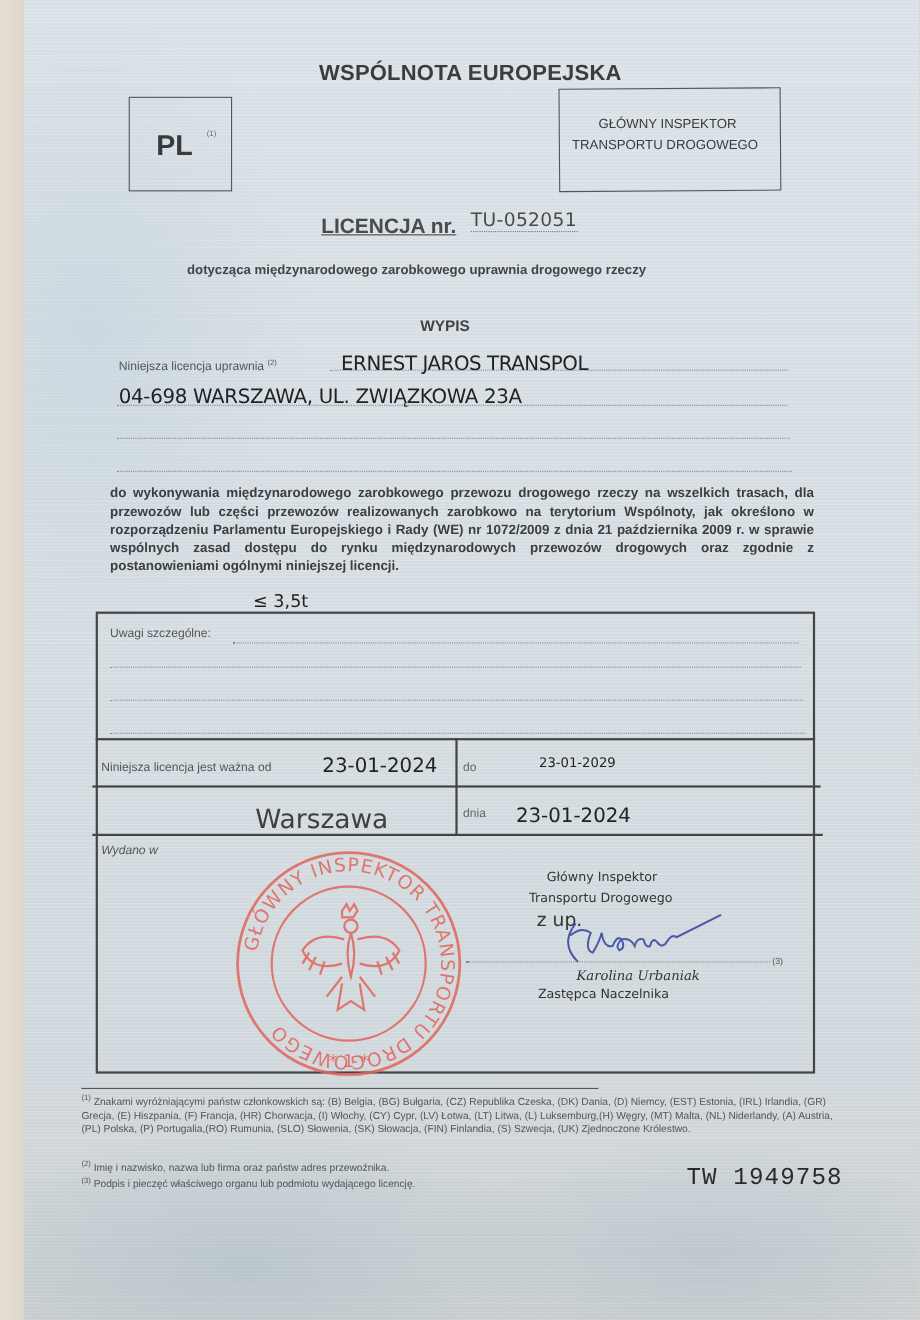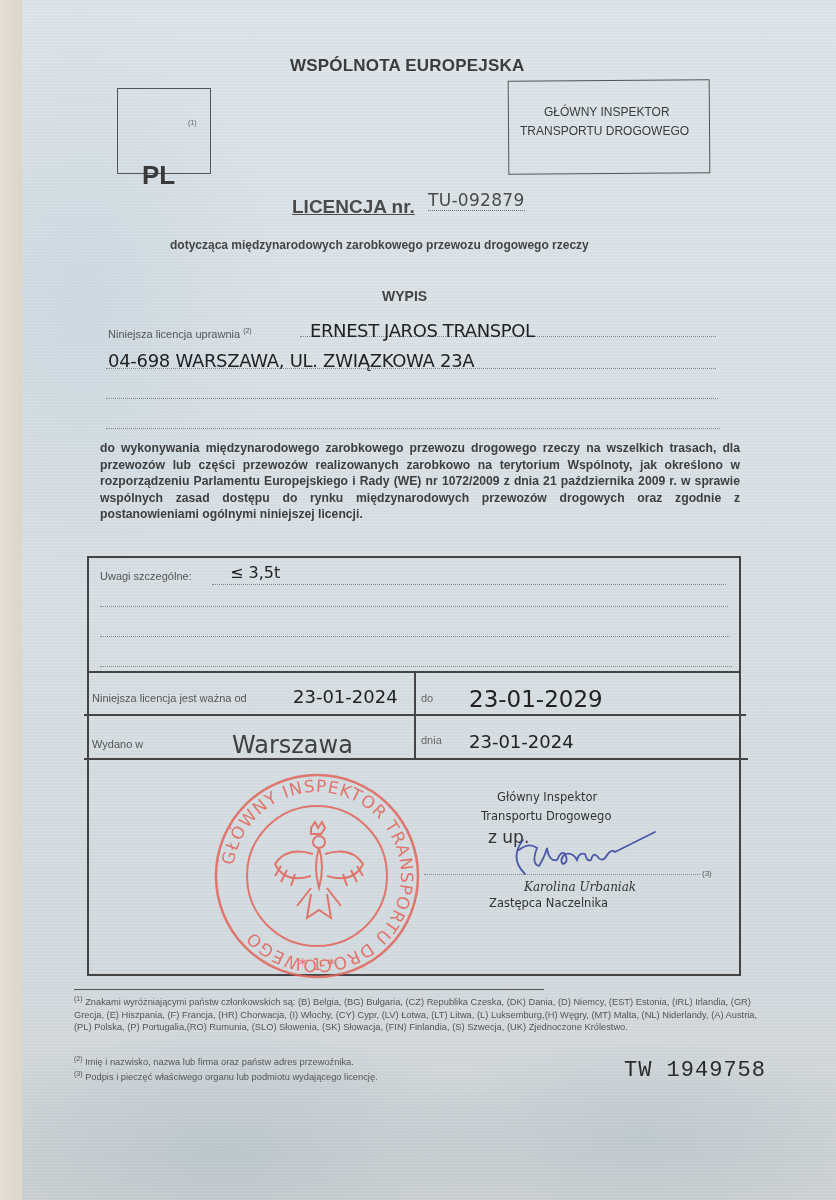--- a/index.html
+++ b/index.html
@@ -18,23 +18,23 @@
       radial-gradient(ellipse 200px 300px at 60px 300px, rgba(180,200,215,0.35), transparent),
       repeating-linear-gradient(0deg, rgba(255,255,255,0.06) 0 1px, rgba(0,0,0,0.015) 1px 3px),
       linear-gradient(180deg, #dde5ea 0%, #d9e1e6 40%, #d4dbe0 80%, #cfd3d4 100%);
   }
   .edge-left {
     position: absolute; left: 0; top: 0; width: 22px; height: 1200px;
     background: linear-gradient(90deg, #e6ded3, #ddd6cc);
   }
   .abs { position: absolute; }
 
-  .h-top { left: 290px; top: 56px; font-size: 17px; font-weight: bold; letter-spacing: 0.2px; color: #3c3c3c; }
+  .h-top { left: 290px; top: 56px; font-size: 20px; font-weight: bold; letter-spacing: 0.2px; color: #3c3c3c; }
   .box-pl { left: 117px; top: 88px; width: 94px; height: 86px; border: 1.5px solid #555; box-sizing: border-box; }
-  .pl-text { left: 142px; top: 117px; font-size: 26px; font-weight: bold; color: #3a3a3a; margin-top: 43px; }
+  .pl-text { left: 142px; top: 117px; font-size: 26px; font-weight: bold; color: #3a3a3a; }
   .pl-sup { left: 188px; top: 119px; font-size: 7px; color: #666; }
   .box-git { left: 508px; top: 80px; width: 202px; height: 94px; border: 1.5px solid #555; box-sizing: border-box; transform: rotate(-0.4deg); }
   .git-line1 { left: 544px; top: 105px; font-size: 12px; color: #3a3a3a; }
   .git-line2 { left: 520px; top: 124px; font-size: 12px; color: #3a3a3a; }
 
   .lic-title { left: 292px; top: 196px; font-size: 19px; font-weight: bold; color: #4a4a4a; text-decoration: underline; }
   .lic-nr { left: 428px; top: 190px; font-size: 17px; color: #4a4a4a; font-family: "DejaVu Sans", sans-serif; border-bottom: 1.5px dotted #777; letter-spacing: 0.3px; }
   .subtitle { left: 170px; top: 238px; font-size: 12px; font-weight: bold; color: #444; }
   .wypis { left: 382px; top: 288px; font-size: 14px; font-weight: bold; color: #444; }
 
@@ -45,37 +45,37 @@
   .val-addr { left: 108px; top: 350px; font-size: 18px; color: #222; font-family: "DejaVu Sans", sans-serif; letter-spacing: -0.3px; }
   .dl1 { left: 300px; top: 336px; width: 416px; }
   .dl2 { left: 106px; top: 368px; width: 610px; }
   .dl3 { left: 106px; top: 398px; width: 612px; }
   .dl4 { left: 106px; top: 428px; width: 614px; }
 
   .body-text { left: 100px; top: 440px; width: 640px; font-size: 12.2px; font-weight: bold; line-height: 16.5px; color: #3e3e3e; text-align: justify; text-align-last: left; }
 
   .tbl-outer { left: 87px; top: 556px; width: 654px; height: 420px; border: 2px solid #444; box-sizing: border-box; }
   .tbl-uwagi-lbl { left: 100px; top: 570px; font-size: 11px; color: #555; }
-  .tbl-uwagi-val { left: 230px; top: 563px; font-size: 16px; color: #222; font-family: "DejaVu Sans", sans-serif; text-align: right; }
+  .tbl-uwagi-val { left: 230px; top: 537px; font-size: 16px; color: #222; font-family: "DejaVu Sans", sans-serif; text-align: right; }
   .u1 { left: 212px; top: 584px; width: 514px; }
   .u2 { left: 100px; top: 606px; width: 628px; }
   .u3 { left: 100px; top: 636px; width: 630px; }
   .u4 { left: 100px; top: 666px; width: 632px; }
   .hline { height: 0; border-top: 2px solid #444; }
   .h1 { left: 87px; top: 671px; width: 654px; }
   .h2 { left: 84px; top: 714px; width: 662px; }
   .h3 { left: 84px; top: 758px; width: 664px; }
   .vline { width: 0; border-left: 2px solid #444; }
   .v1 { left: 414px; top: 671px; height: 88px; }
 
   .lbl-wazna { left: 92px; top: 692px; font-size: 11px; color: #555; }
   .val-od { left: 293px; top: 686px; font-size: 18px; color: #222; font-family: "DejaVu Sans", sans-serif; }
   .lbl-do { left: 421px; top: 692px; font-size: 11px; color: #666; }
-  .val-do { left: 469px; top: 686px; font-size: 23px; color: #222; font-family: "DejaVu Sans", sans-serif; }
-  .lbl-wyd { left: 92px; top: 738px; font-size: 11px; color: #555; }
+  .val-do { left: 490px; top: 686px; font-size: 12px; color: #222; font-family: "DejaVu Sans", sans-serif; }
+  .lbl-wyd { left: 92px; top: 767px; font-size: 11px; color: #555; font-style: italic; }
   .val-wyd { left: 232px; top: 731px; font-size: 24px; color: #404040; font-family: "DejaVu Sans", sans-serif; }
   .lbl-dnia { left: 421px; top: 734px; font-size: 11px; color: #666; }
   .val-dnia { left: 469px; top: 731px; font-size: 18px; color: #222; font-family: "DejaVu Sans", sans-serif; }
 
   .sig-l1 { left: 497px; top: 790px; font-size: 11.5px; color: #333; font-family: "DejaVu Sans", sans-serif; }
   .sig-l2 { left: 481px; top: 809px; font-size: 11.5px; color: #333; font-family: "DejaVu Sans", sans-serif; }
   .sig-l3 { left: 488px; top: 827px; font-size: 17px; color: #333; font-family: "DejaVu Sans", sans-serif; }
   .sig-dots { left: 424px; top: 874px; width: 276px; }
   .sig-ref { left: 702px; top: 869px; font-size: 8px; color: #555; }
   .sig-name { left: 496px; top: 880px; font-size: 12px; font-style: italic; color: #333; font-family: "DejaVu Serif", serif; margin-left: 28px; }
@@ -103,22 +103,22 @@
 
 <div class="abs box-pl"></div>
 <div class="abs pl-text">PL</div>
 <div class="abs pl-sup">(1)</div>
 
 <div class="abs box-git"></div>
 <div class="abs git-line1">GŁÓWNY INSPEKTOR</div>
 <div class="abs git-line2">TRANSPORTU DROGOWEGO</div>
 
 <div class="abs lic-title">LICENCJA nr.</div>
-<div class="abs lic-nr">TU-092879</div>
-<div class="abs subtitle">dotycząca międzynarodowych zarobkowego przewozu drogowego rzeczy</div>
+<div class="abs lic-nr">TU-052051</div>
+<div class="abs subtitle">dotycząca międzynarodowego zarobkowego uprawnia drogowego rzeczy</div>
 <div class="abs wypis">WYPIS</div>
 
 <div class="abs lbl-upr"><span>Niniejsza licencja uprawnia</span> <sup>(2)</sup></div>
 <div class="abs dotline dl1"></div>
 <div class="abs dotline dl2"></div>
 <div class="abs dotline dl3"></div>
 <div class="abs dotline dl4"></div>
 <div class="abs val-name">ERNEST JAROS TRANSPOL</div>
 <div class="abs val-addr">04-698 WARSZAWA, UL. ZWIĄZKOWA 23A</div>
 

